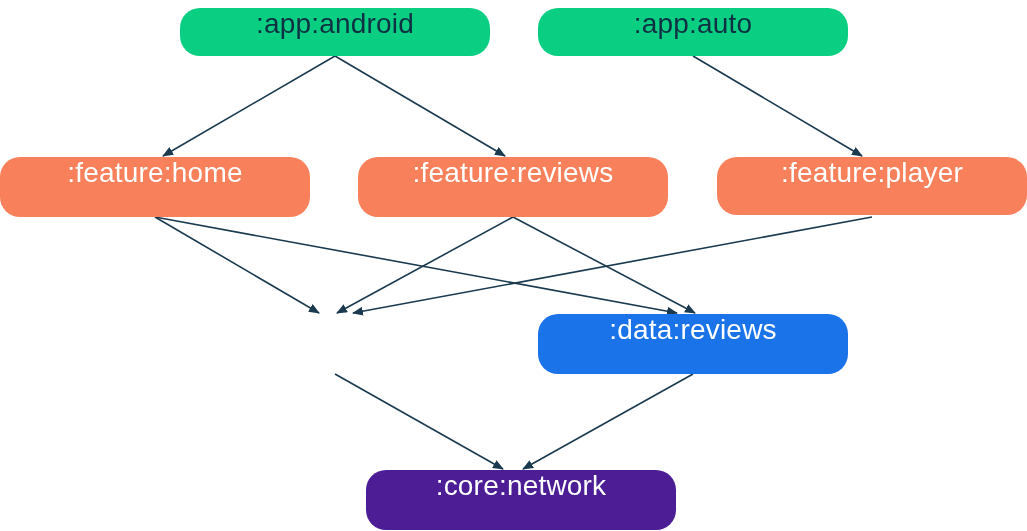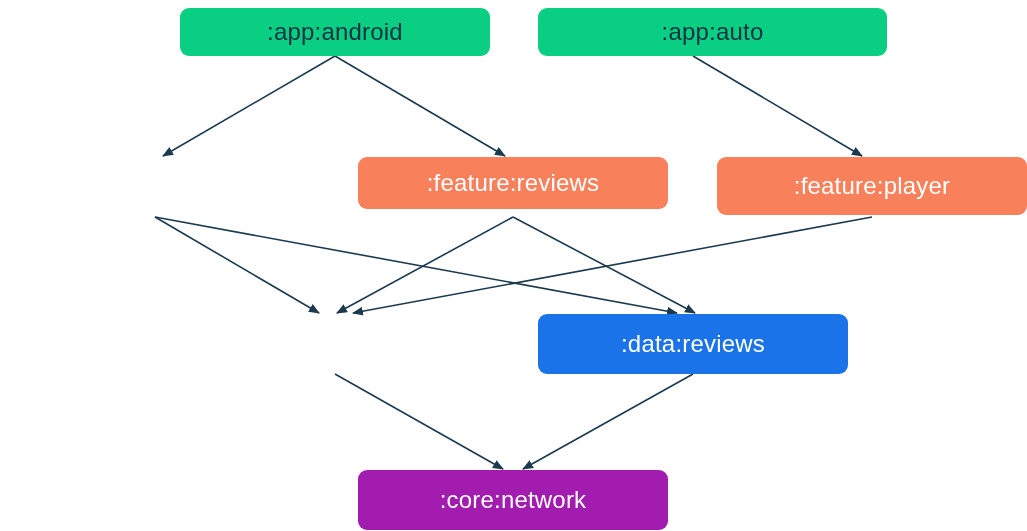--- a/index.html
+++ b/index.html
@@ -19,24 +19,23 @@
     position: absolute;
     left: 0;
     top: 0;
     width: 100%;
     height: 100%;
     z-index: 1;
   }
   .node {
     position: absolute;
     display: flex;
-    align-items: center;
     justify-content: center;
-    border-radius: 9px;
-    font-size: 24px;
+    border-radius: 20px;
+    font-size: 28px;
     letter-spacing: 0.2px;
     z-index: 2;
     box-sizing: border-box;
     white-space: nowrap;
   }
 </style>
 </head>
 <body>
 
 <div class="stage" style="background: rgb(255, 255, 255);">
@@ -56,28 +55,31 @@
         <line x1="513" y1="217" x2="695" y2="313" stroke="#1B3A4F" stroke-width="1.6" marker-end="url(#arrowhead)"></line>
         <line x1="872" y1="217" x2="353" y2="313" stroke="#1B3A4F" stroke-width="1.6" marker-end="url(#arrowhead)"></line>
         <line x1="335" y1="374" x2="503" y2="469" stroke="#1B3A4F" stroke-width="1.6" marker-end="url(#arrowhead)"></line>
         <line x1="693" y1="374" x2="523" y2="469" stroke="#1B3A4F" stroke-width="1.6" marker-end="url(#arrowhead)"></line>
       </g>
   </svg>
 
 <div class="node" style="left: 180px; top: 8px; width: 310px; height: 48px; background: rgb(10, 207, 131); color: rgb(13, 49, 66);">
       <span>:app:android</span>
     </div>
-    <div class="node" style="left: 538px; top: 8px; width: 349px; height: 48px; background: rgb(10, 207, 131); color: rgb(13, 49, 66);">
+    <div class="node" style="left: 538px; top: 8px; width: 310px; height: 48px; background: rgb(10, 207, 131); color: rgb(13, 49, 66);">
       <span>:app:auto</span>
     </div>
-    <div class="node" style="left: 358px; top: 157px; width: 310px; height: 52px; background: rgb(248, 128, 91); color: rgb(255, 255, 255);">
+    <div class="node" style="left: 0px; top: 157px; width: 310px; height: 60px; background: rgb(248, 128, 91); color: rgb(255, 255, 255);">
+      <span>:feature:home</span>
+    </div>
+    <div class="node" style="left: 358px; top: 157px; width: 310px; height: 60px; background: rgb(248, 128, 91); color: rgb(255, 255, 255);">
       <span>:feature:reviews</span>
     </div>
     <div class="node" style="left: 717px; top: 157px; width: 310px; height: 58px; background: rgb(248, 128, 91); color: rgb(255, 255, 255);">
       <span>:feature:player</span>
     </div>
     <div class="node" style="left: 538px; top: 314px; width: 310px; height: 60px; background: rgb(26, 115, 232); color: rgb(255, 255, 255);">
       <span>:data:reviews</span>
     </div>
-    <div class="node" style="left: 358px; top: 470px; width: 310px; height: 60px; background: #a21caf; color: rgb(255, 255, 255);">
+    <div class="node" style="left: 366px; top: 470px; width: 310px; height: 60px; background: #4c1d95; color: rgb(255, 255, 255);">
       <span>:core:network</span>
     </div>
   </div>
 
 </body></html>

